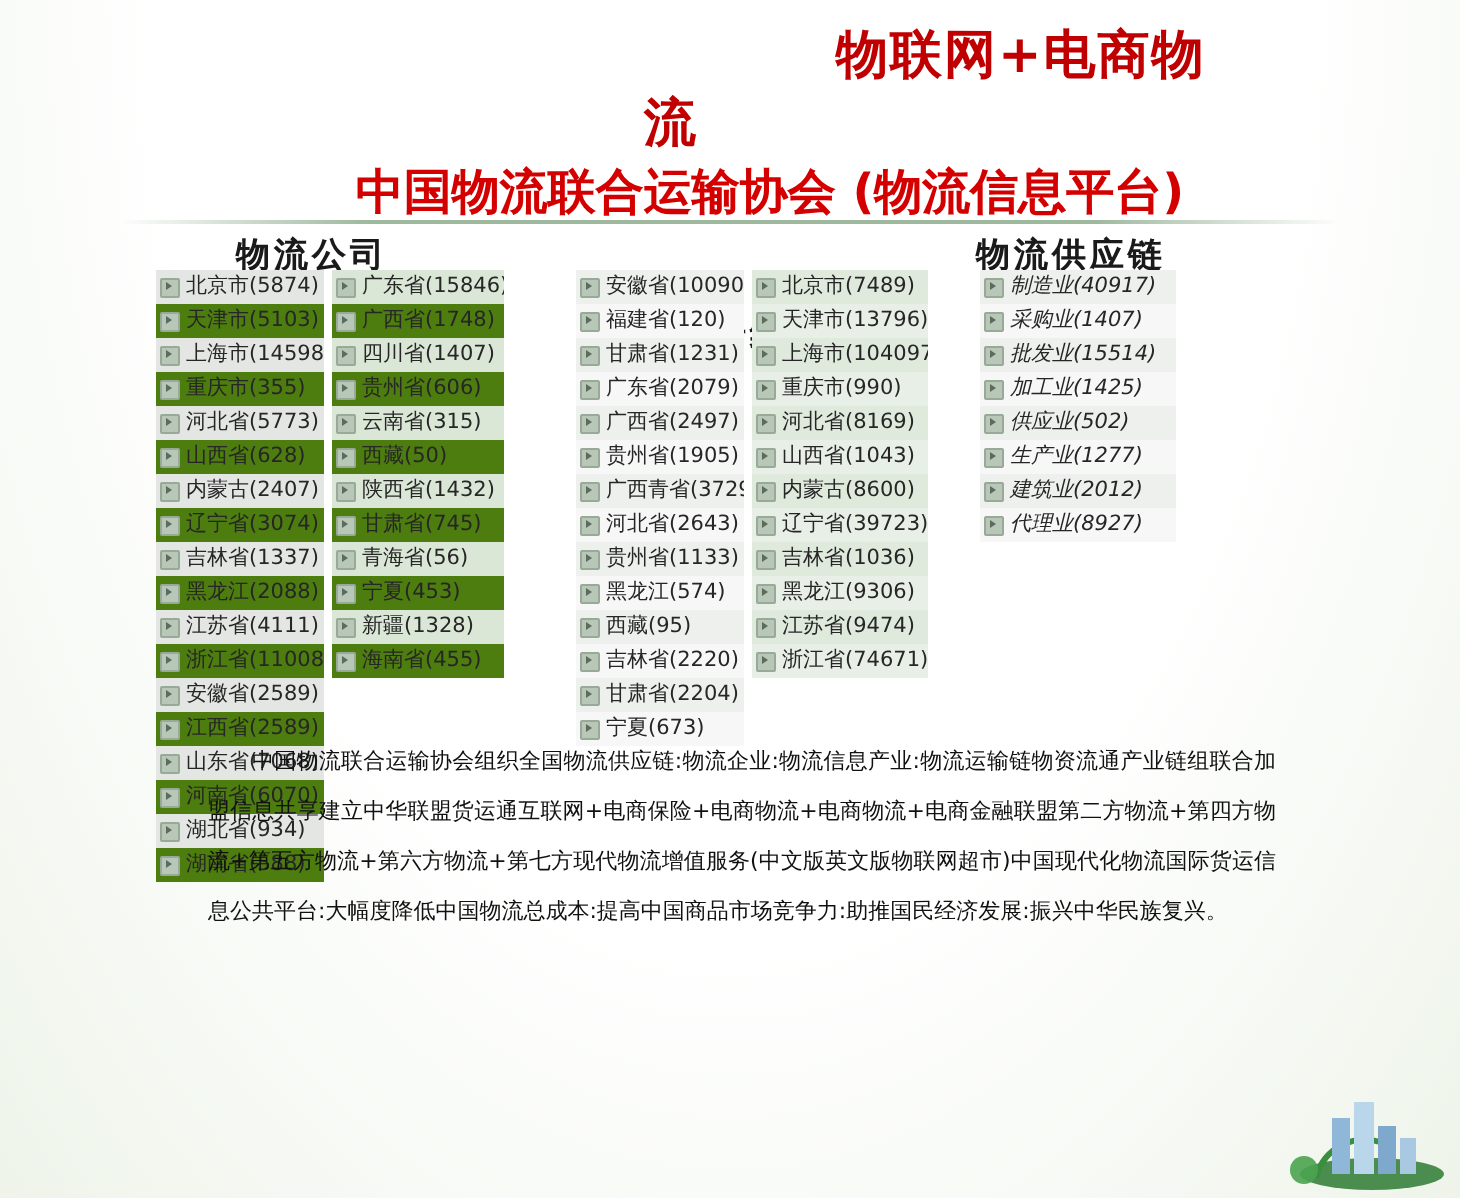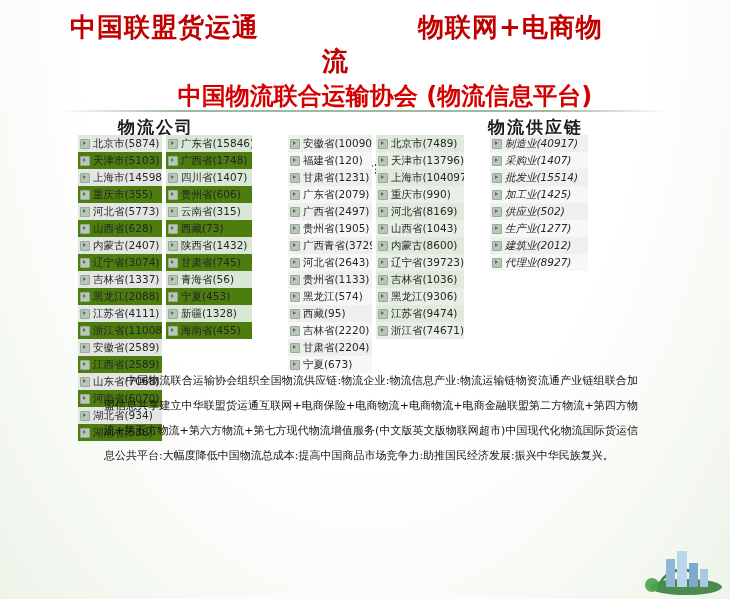--- a/index.html
+++ b/index.html
@@ -107,21 +107,20 @@
   .logo{
     position:absolute;right:6px;bottom:4px;width:96px;height:52px;
   }
 </style>
 </head>
 <body>
 
 <div class="page">
 
   <div class="banner">
-    <div class="t1">中国联盟货运通</div>
     <div class="t2">物联网+电商物</div>
     <div class="t3">流</div>
   </div>
 
   <div class="redtitle">中国物流联合运输协会 (物流信息平台)</div>
   <div class="rule"></div>
 
   <div class="colhead ch1">物流公司</div>
   <div class="colhead ch2">物流专线</div>
   <div class="colhead ch3">物流供应链</div>
@@ -220,21 +219,21 @@
       <li>
           <span class="bull"></span>
           <span>贵州省(606)</span>
         </li>
       <li>
           <span class="bull"></span>
           <span>云南省(315)</span>
         </li>
       <li>
           <span class="bull"></span>
-          <span>西藏(73)</span>
+          <span>西藏(50)</span>
         </li>
       <li>
           <span class="bull"></span>
           <span>陕西省(1432)</span>
         </li>
       <li>
           <span class="bull"></span>
           <span>甘肃省(745)</span>
         </li>
       <li>

